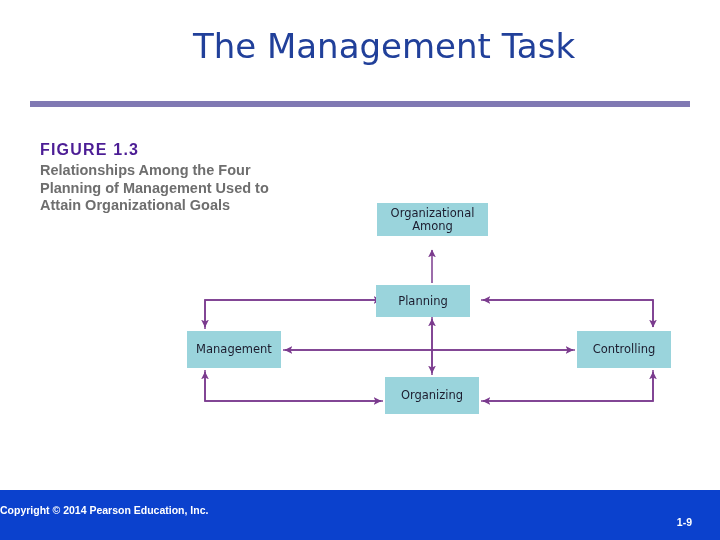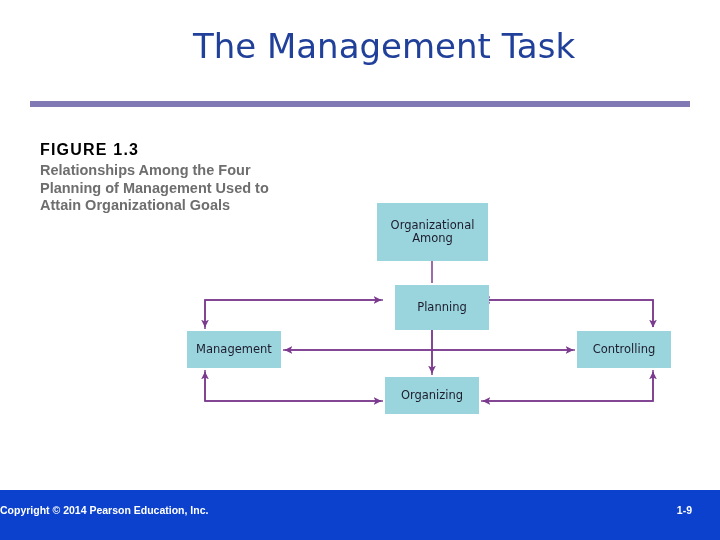--- a/index.html
+++ b/index.html
@@ -53,21 +53,21 @@
   .fig-caption {
     position: absolute;
     left: 40px;
     top: 20px;
     width: 250px;
   }
   .fig-number {
     font-family: "Liberation Sans", sans-serif;
     font-size: 16px;
     font-weight: bold;
-    color: #000000;
+    color: #4c1d95;
     letter-spacing: 1.2px;
     line-height: 20px;
     margin-bottom: 2px;
   }
   .fig-title {
     font-family: "Liberation Sans", sans-serif;
     font-size: 14.5px;
     font-weight: bold;
     color: #6E6E6E;
     line-height: 17.5px;
@@ -90,22 +90,22 @@
     align-items: center;
     justify-content: center;
     text-align: center;
     font-family: "DejaVu Sans", sans-serif;
     font-size: 11.5px;
     color: #1C1C2E;
     line-height: 13px;
     box-sizing: border-box;
   }
 
-  #node-goals      { left: 377px; top: 83px;  width: 111px; height: 58px; }
-  #node-planning   { left: 395px; top: 165px; width: 94px;  height: 45px; }
+  #node-goals      { left: 377px; top: 83px;  width: 111px; height: 33px; }
+  #node-planning   { left: 376px; top: 165px; width: 94px;  height: 32px; }
   #node-influencing{ left: 187px; top: 211px; width: 94px;  height: 37px; }
   #node-controlling{ left: 577px; top: 211px; width: 94px;  height: 37px; }
   #node-organizing { left: 385px; top: 257px; width: 94px;  height: 37px; }
 
   
   .footer-bar {
     position: absolute;
     left: 0;
     top: 490px;
     width: 720px;
@@ -120,21 +120,21 @@
     text-align: left;
     font-family: "Liberation Sans", sans-serif;
     font-size: 10.5px;
     font-weight: bold;
     color: #ffffff;
     white-space: nowrap;
   }
   .footer-page {
     position: absolute;
     right: 28px;
-    top: 14px;
+    top: 26px;
     font-family: "Liberation Sans", sans-serif;
     font-size: 10.5px;
     font-weight: bold;
     color: #ffffff;
   }
 </style>
 </head>
 <body>
 
 <div class="slide-title">The Management Task</div>

